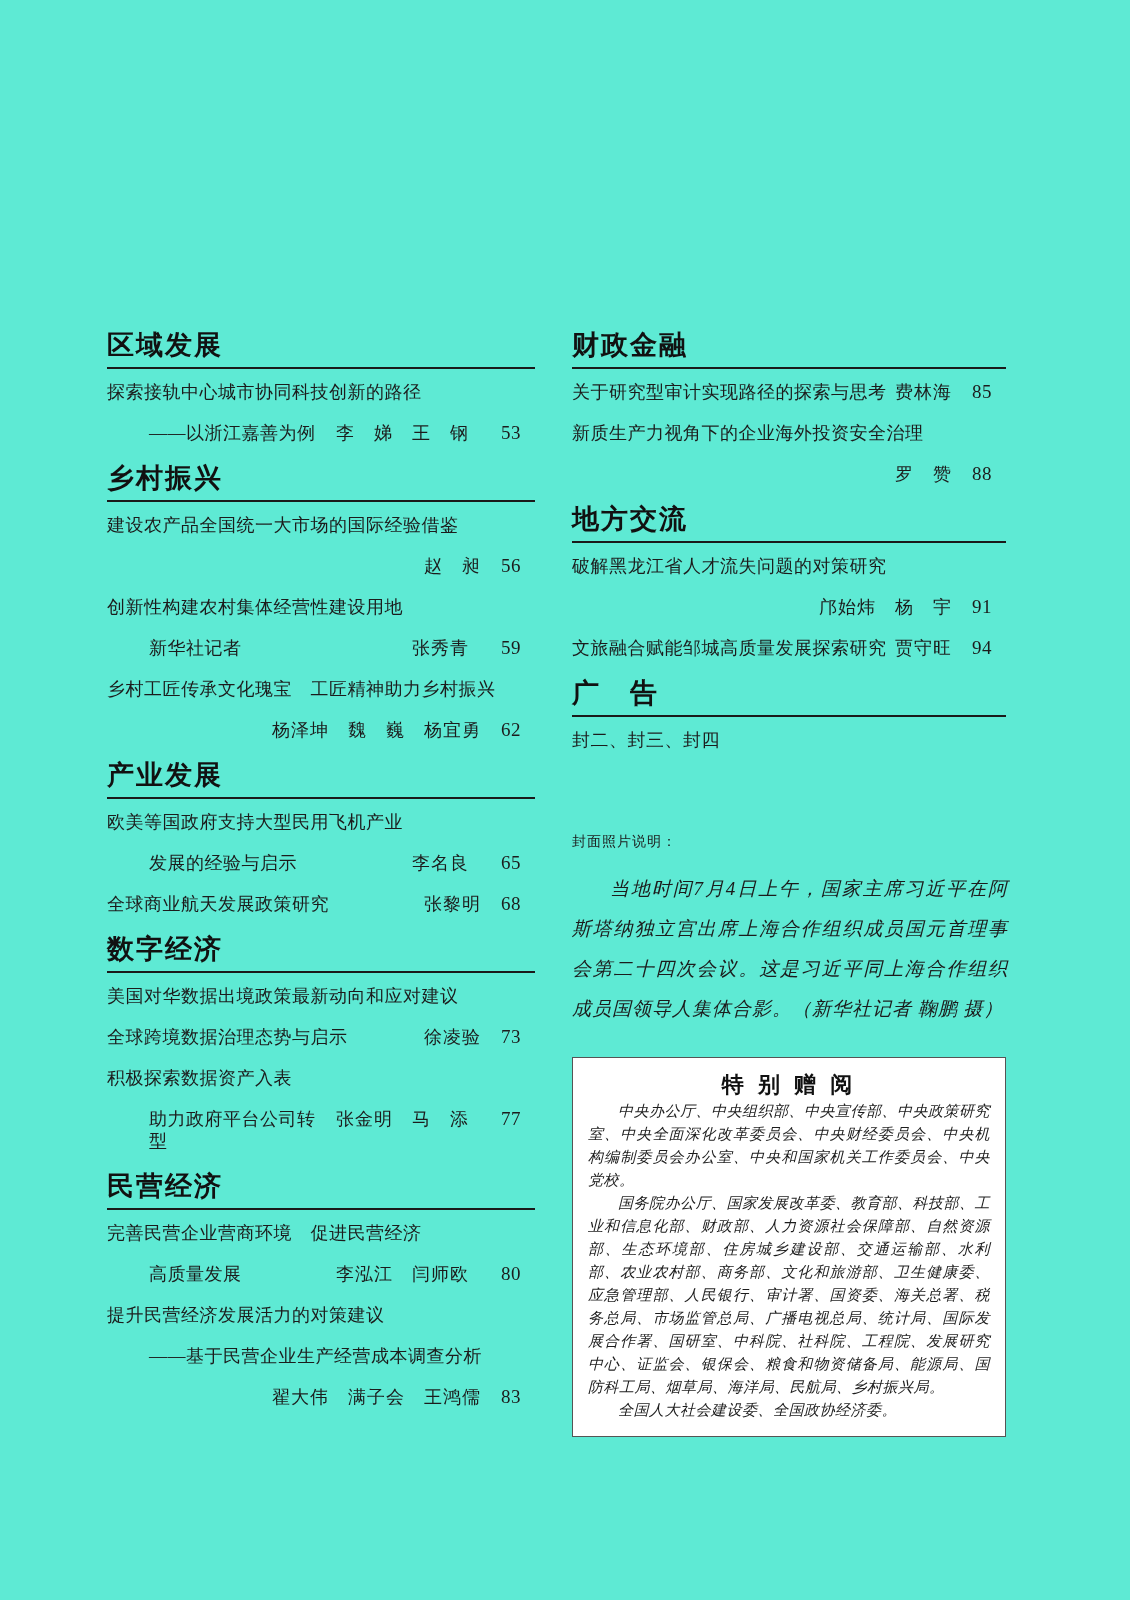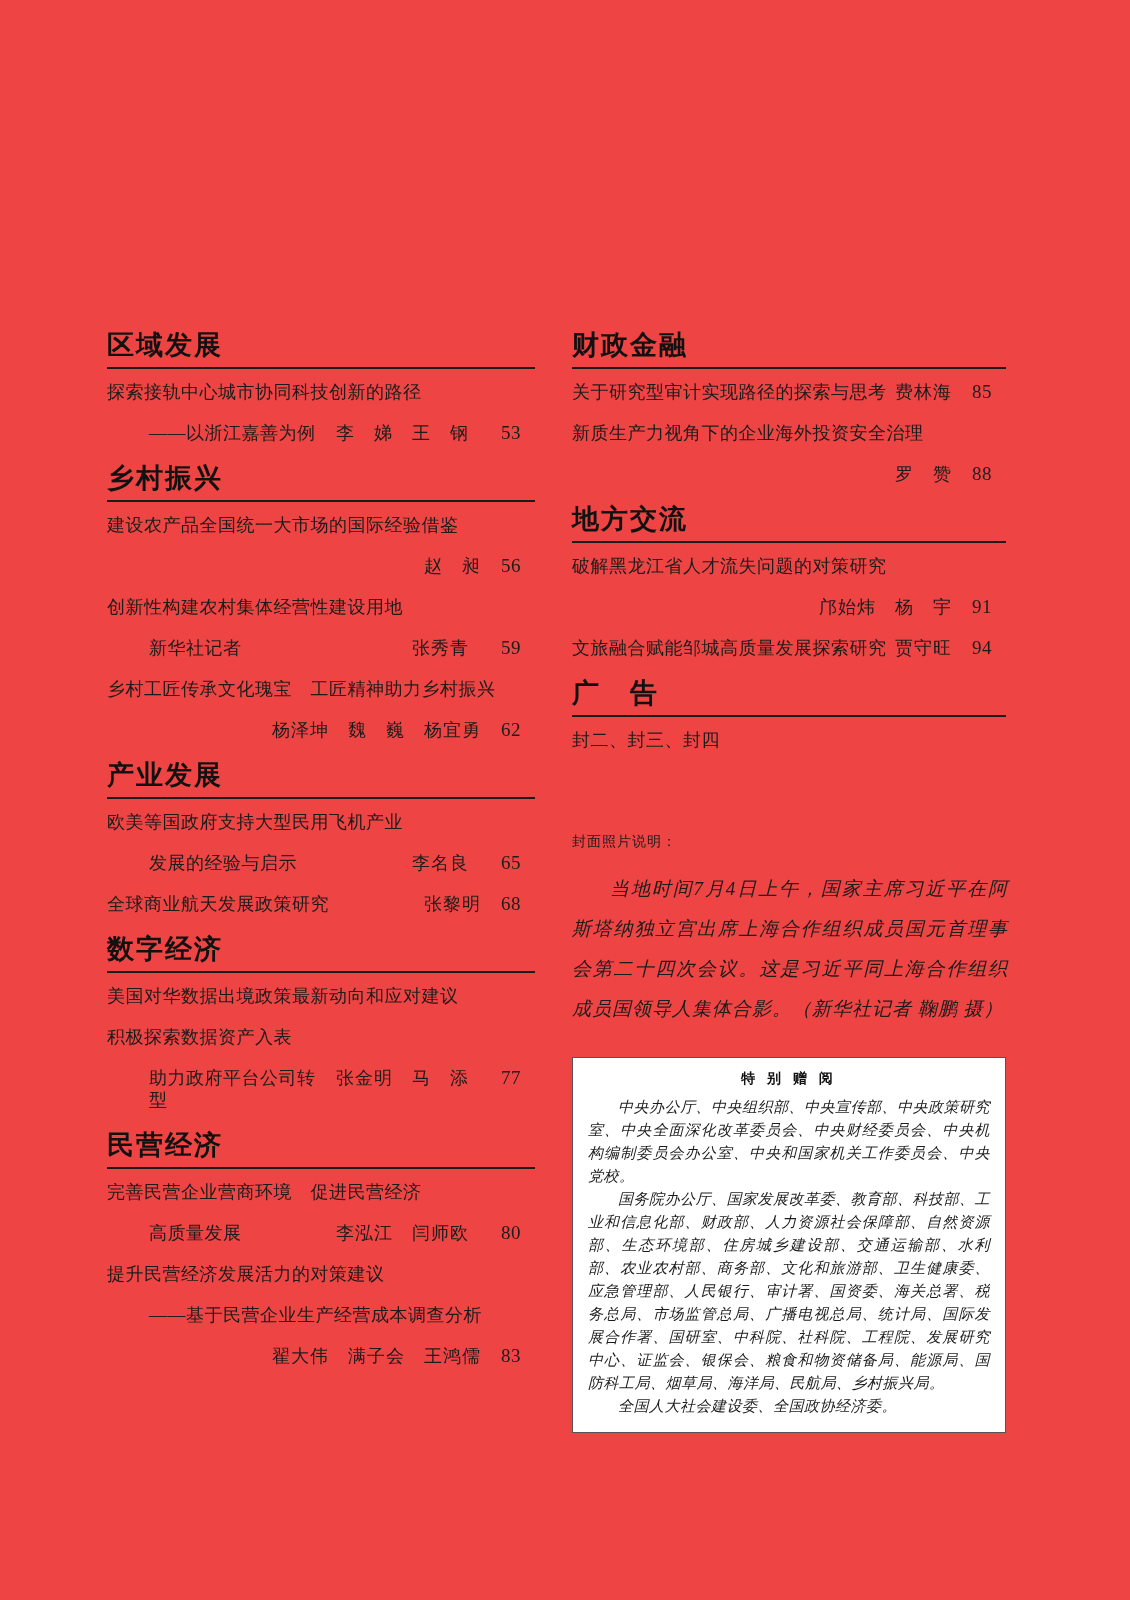--- a/index.html
+++ b/index.html
@@ -1,19 +1,19 @@
 <!DOCTYPE html>
 <html lang="zh"><head>
 <meta charset="utf-8">
 <style>
   html,body{margin:0;padding:0;background:#e8e8e8;}
   .page{
     position:relative;
     width:1130px;height:1600px;
-    background:#ef4444;
+    background:#5eead4;
     margin:0 auto;
     font-family:"Liberation Serif","DejaVu Serif",serif;
     color:#1c1c1c;
     overflow:hidden;
     text-decoration:underline;
   }
   .col{position:absolute;top:330px;}
   .col-left{left:107px;width:428px;}
   .col-right{left:572px;width:434px;}
 
@@ -62,23 +62,22 @@
     width:434px;
     border:1px solid #555;
     box-sizing:border-box;
     padding:12px 15px 14px 15px;
     background:#fff;
   }
   .gift-box-title{
     text-align:center;
     font-family:"Liberation Sans","DejaVu Sans",sans-serif;
     font-weight:700;
-    font-size:14px;
+    font-size:22px;
     letter-spacing:4px;
-    margin-bottom:8px;
     color:#111;
   }
   .gift-box-para{
     font-style:italic;
     font-size:15px;
     line-height:23px;
     text-align:justify;
     text-indent:2em;
     letter-spacing:0.5px;
     margin:0;
@@ -150,20 +149,25 @@
           </div>
         </div>
   </div>
       <div class="section">
     <h2 class="section-title">数字经济</h2>
     <div class="rows">
           <div class="row">
     <span class="row-text">美国对华数据出境政策最新动向和应对建议</span>
   </div>
           <div class="row">
+    <span class="row-text">全球跨境数据治理态势与启示</span>
+  <span class="row-authors">徐凌验</span>
+            <span class="row-page">73</span>
+          </div>
+          <div class="row">
     <span class="row-text">积极探索数据资产入表</span>
   </div>
           <div class="row indent">
     <span class="row-text">助力政府平台公司转型</span>
   <span class="row-authors">张金明　马　添</span>
             <span class="row-page">77</span>
           </div>
         </div>
   </div>
       <div class="section">

